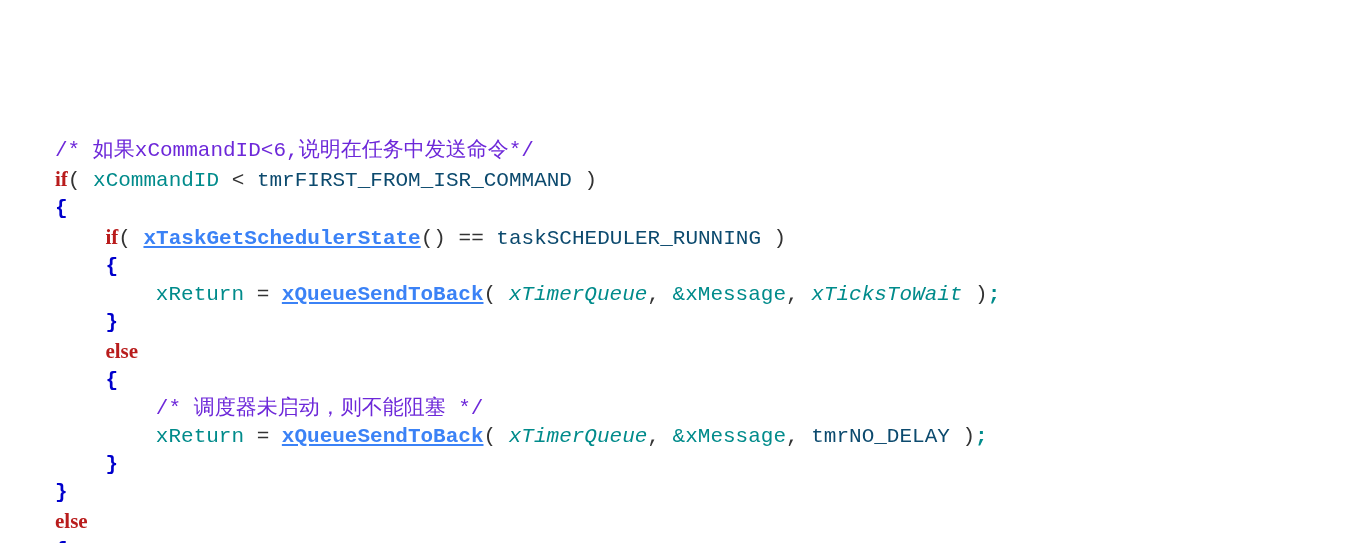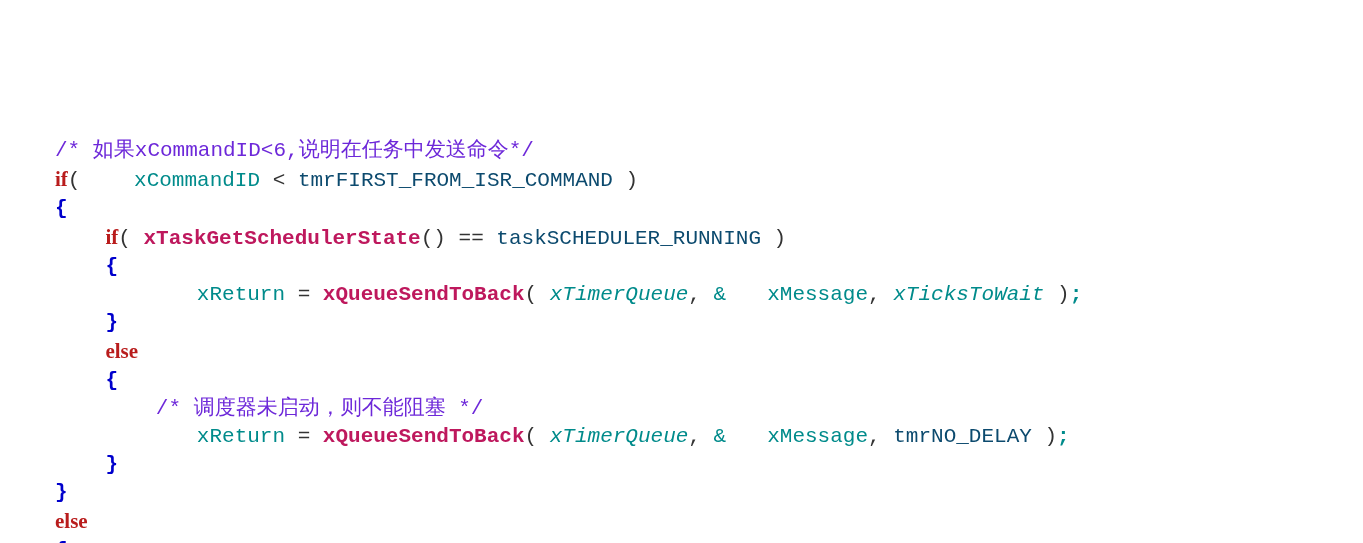--- a/index.html
+++ b/index.html
@@ -8,23 +8,23 @@
       font-family: "Consolas", "Courier New", monospace;
       font-size: 21px;
       line-height: 28px;
       padding: 25px 40px 20px 55px;
       white-space: pre;
       position: relative;
     }
     .code-line { display: block; }
     .comment { color: #6d28d9; }
     .keyword { color: #b91c1c; font-weight: bold; font-family: Liberation Serif, serif; }
-    .func { color: #be185d; font-weight: bold; }
+    .func { color: #3b82f6; font-weight: bold; text-decoration: underline; }
     .arg-italic { color: #008b8b; font-weight: normal; font-style: italic; }
-    .var { color: #008b8b; margin-left: 41px; }
+    .var { color: #008b8b; }
     .const { color: #0c4a6e; }
     .amp { color: #008b8b; }
     .brace { color: #0000cc; font-weight: bold; }
     .paren { color: #333333; }
     .comma { color: #333333; }
     .semi { color: #008b8b; font-weight: bold; }
     .equals { color: #333333; }
   </style>
 </head>
 <body>

